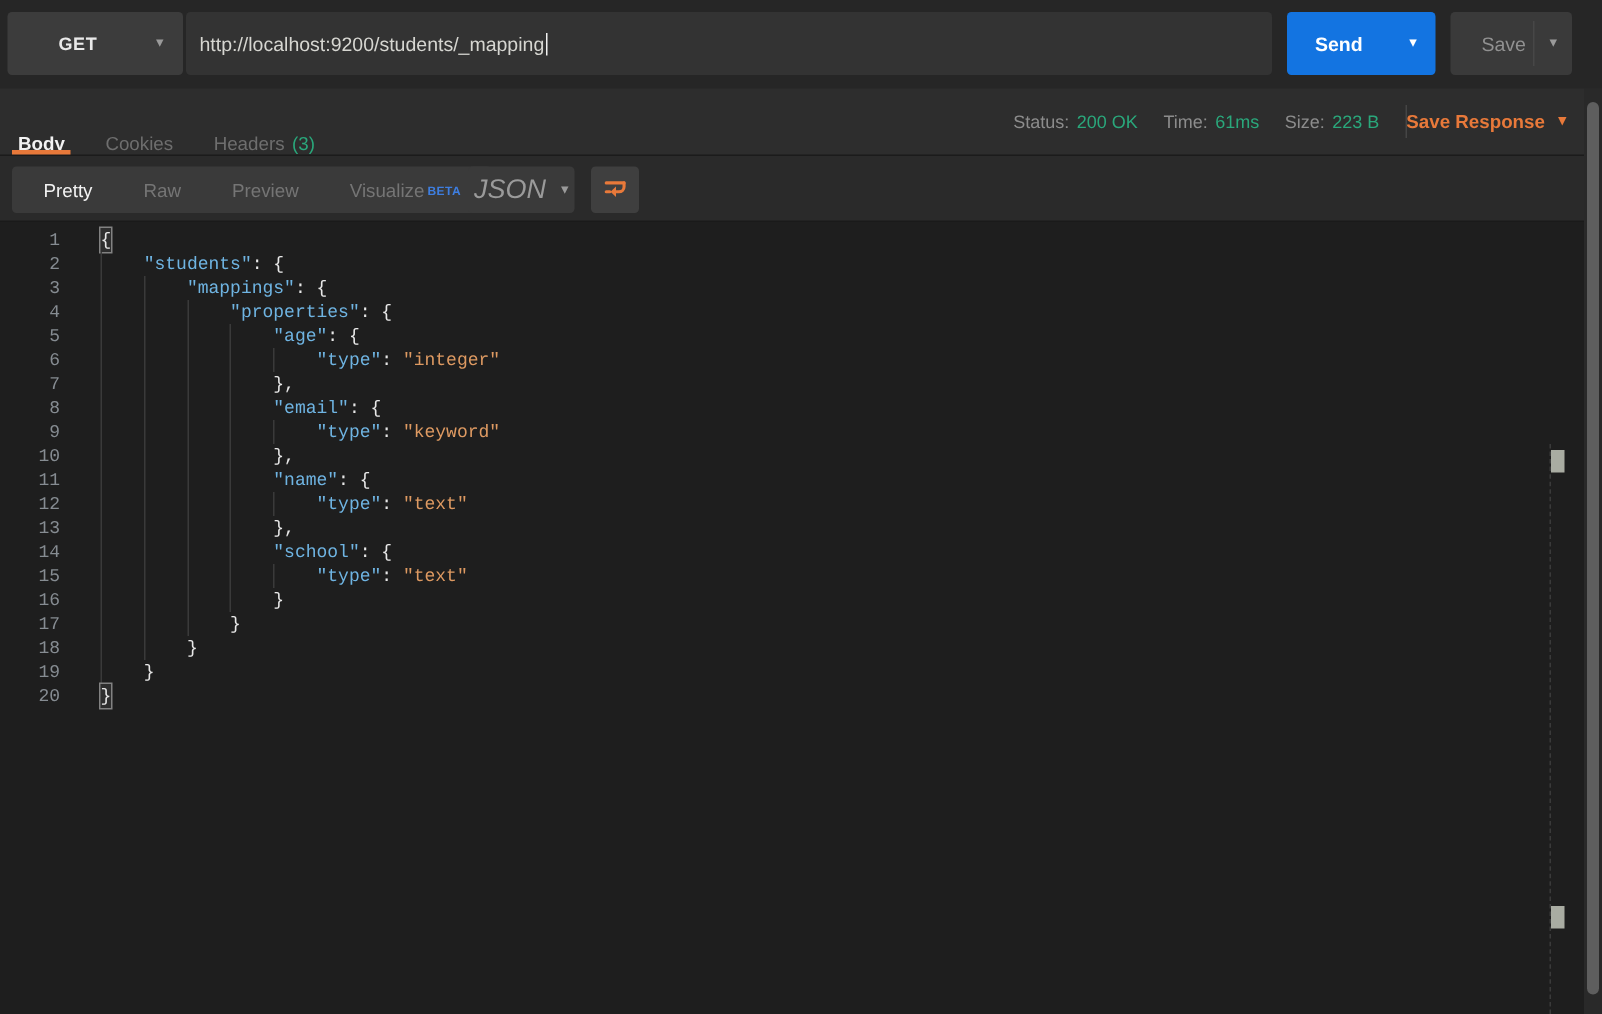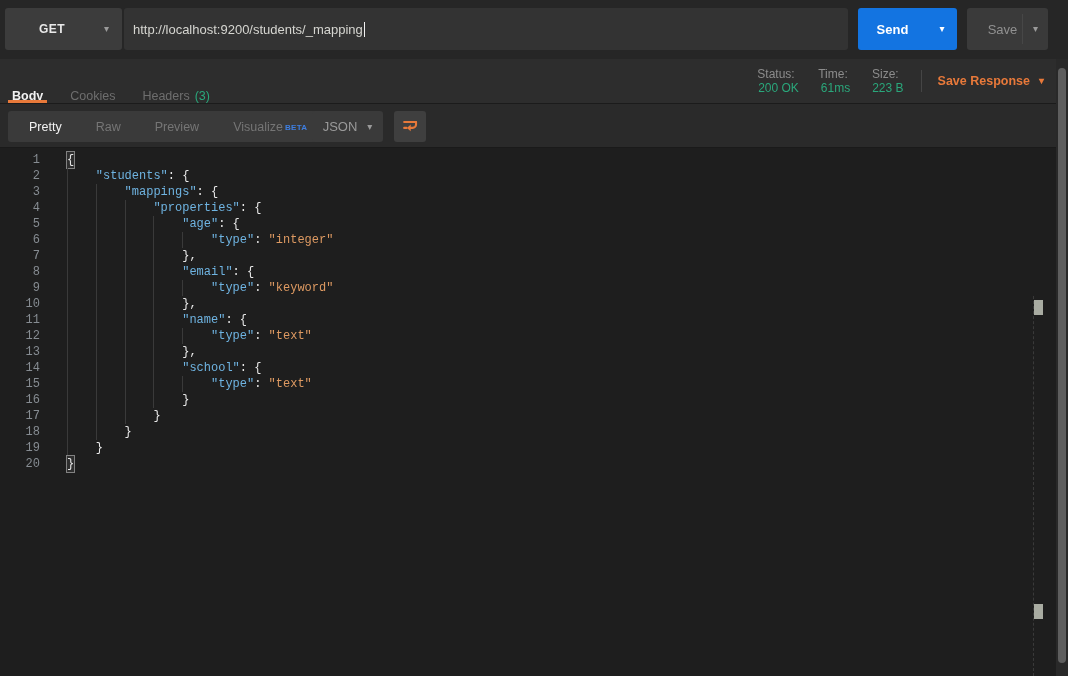--- a/index.html
+++ b/index.html
@@ -40,37 +40,37 @@
   .tab-row {
     position:absolute; left:0; top:59px; width:1068px; height:45px;
     background:#2d2d2d; border-bottom:1px solid #1b1b1b;
   }
   .resp-tabs { position:absolute; left:12px; top:0; height:100%; display:flex; }
   .resp-tab { position:relative; height:100%; display:flex; align-items:flex-end; margin-right:27px; font-size:12.5px; color:#6e6e6e; cursor:pointer; }
   .resp-tab.active { color:#f2f2f2; font-weight:700; }
   .tab-count { color:var(--green); margin-left:5px; }
   .tab-underline { position:absolute; left:-4px; right:-4px; bottom:0; height:3px; background:var(--orange); }
   .status-cluster { position:absolute; right:24px; top:0; height:100%; display:flex; align-items:center; }
-  .stat-pair { display:flex; align-items:center; margin-left:17px; font-size:12px;flex-direction:column; }
+  .stat-pair { display:flex; align-items:center; margin-left:17px; font-size:12px; }
   .stat-label { color:#8c8c8c; }
   .stat-value { color:var(--green); margin-left:5px; }
   .status-divider { width:1px; height:22px; background:#454545; margin-left:17px; }
-  .save-response { display:flex; align-items:center; margin-left:16px; color:var(--orange); font-size:12.5px; font-weight:700; cursor:pointer; }
+  .save-response { display:flex; align-items:center; color:var(--orange); font-size:12.5px; font-weight:700; cursor:pointer; }
   .save-response .chev { color:var(--orange); margin-left:9px; }
   
   .viewer-toolbar {
     position:absolute; left:0; top:104px; width:1068px; height:44px;
     background:#2a2a2a; border-bottom:1px solid #1a1a1a;
   }
   .mode-group { position:absolute; left:8px; top:7px; height:31px; background:#3a3a3a; border-radius:3px; display:flex; align-items:center; padding:0 4px; }
   .mode { padding:0 17px; font-size:12.5px; color:#757575; cursor:pointer; display:flex; align-items:flex-start; }
   .mode.active { color:#f2f2f2; }
   .mode-badge { font-size:8px; font-weight:700; color:var(--beta-blue); position:relative; top:3px; margin-left:2px; letter-spacing:.3px; }
   .lang-select { position:absolute; left:312px; top:7px; width:71px; height:31px; background:#3a3a3a; border-radius:3px; display:flex; align-items:center; justify-content:center; cursor:pointer; }
-  .lang-select .lang-label { color:#9a9a9a; font-size:13px; margin-right:10px; }
+  .lang-select .lang-label { color:#9a9a9a; font-size:18px; margin-right:10px;font-style:italic; }
   .wrap-btn { position:absolute; left:394px; top:7px; width:32px; height:31px; background:#3f3f3f; border-radius:3px; display:flex; align-items:center; justify-content:center; cursor:pointer; border:none; }
   .tool-icon { position:absolute; top:114px; cursor:pointer; }
   .tool-icon.copy { left:993px; }
   .tool-icon.search { left:1019px; top:115px; }
   
   .code-area {
     position:absolute; left:0; top:148px; width:1068px; bottom:0;
     background:#1e1e1e; padding-top:4px;
     font-family:"Liberation Mono","DejaVu Sans Mono",monospace; font-size:12px;
   }

